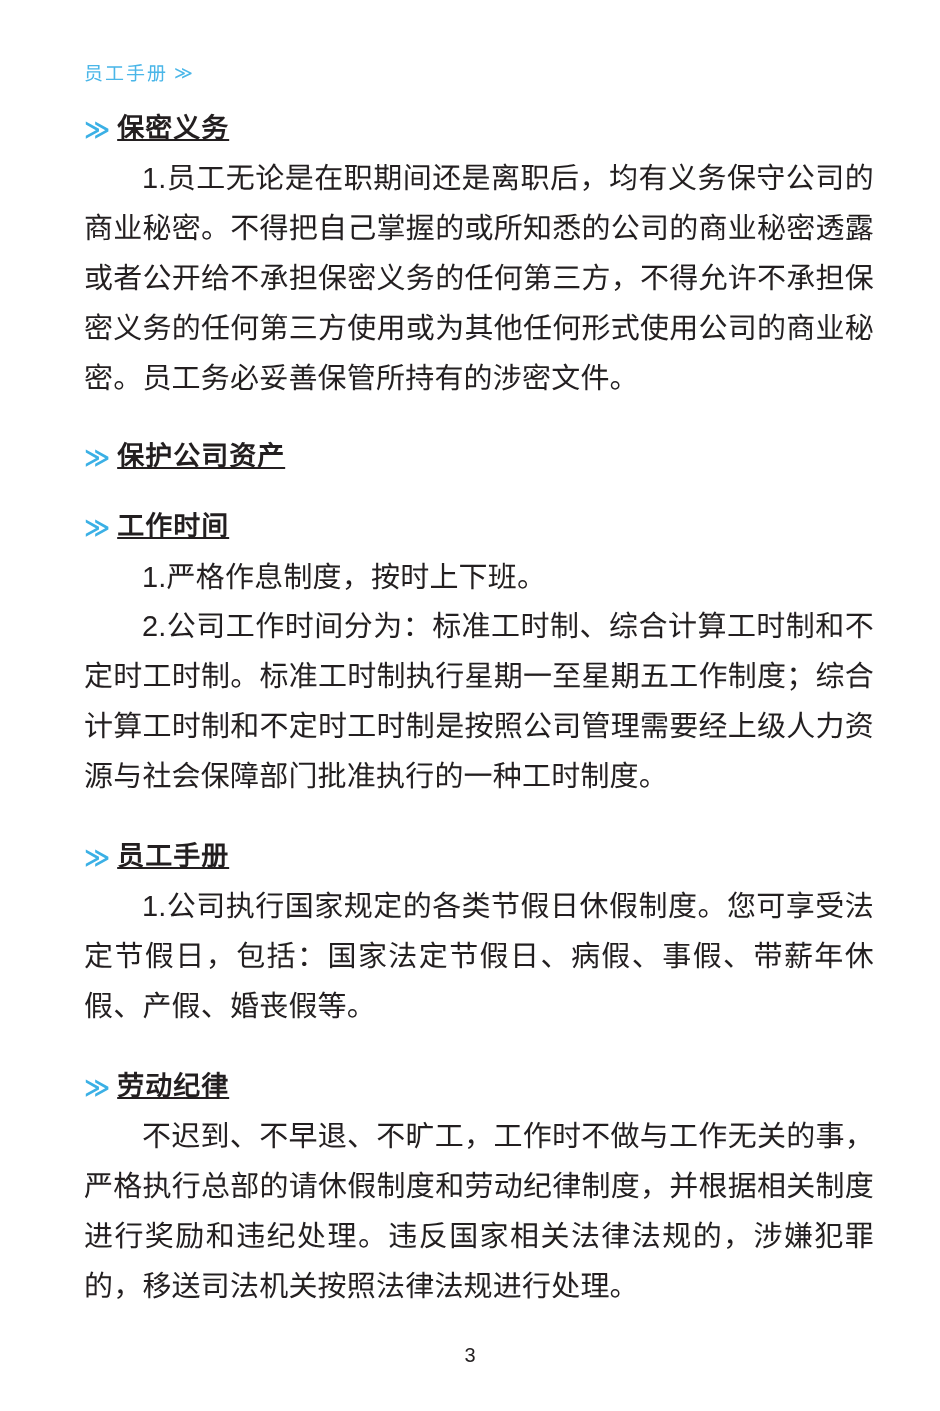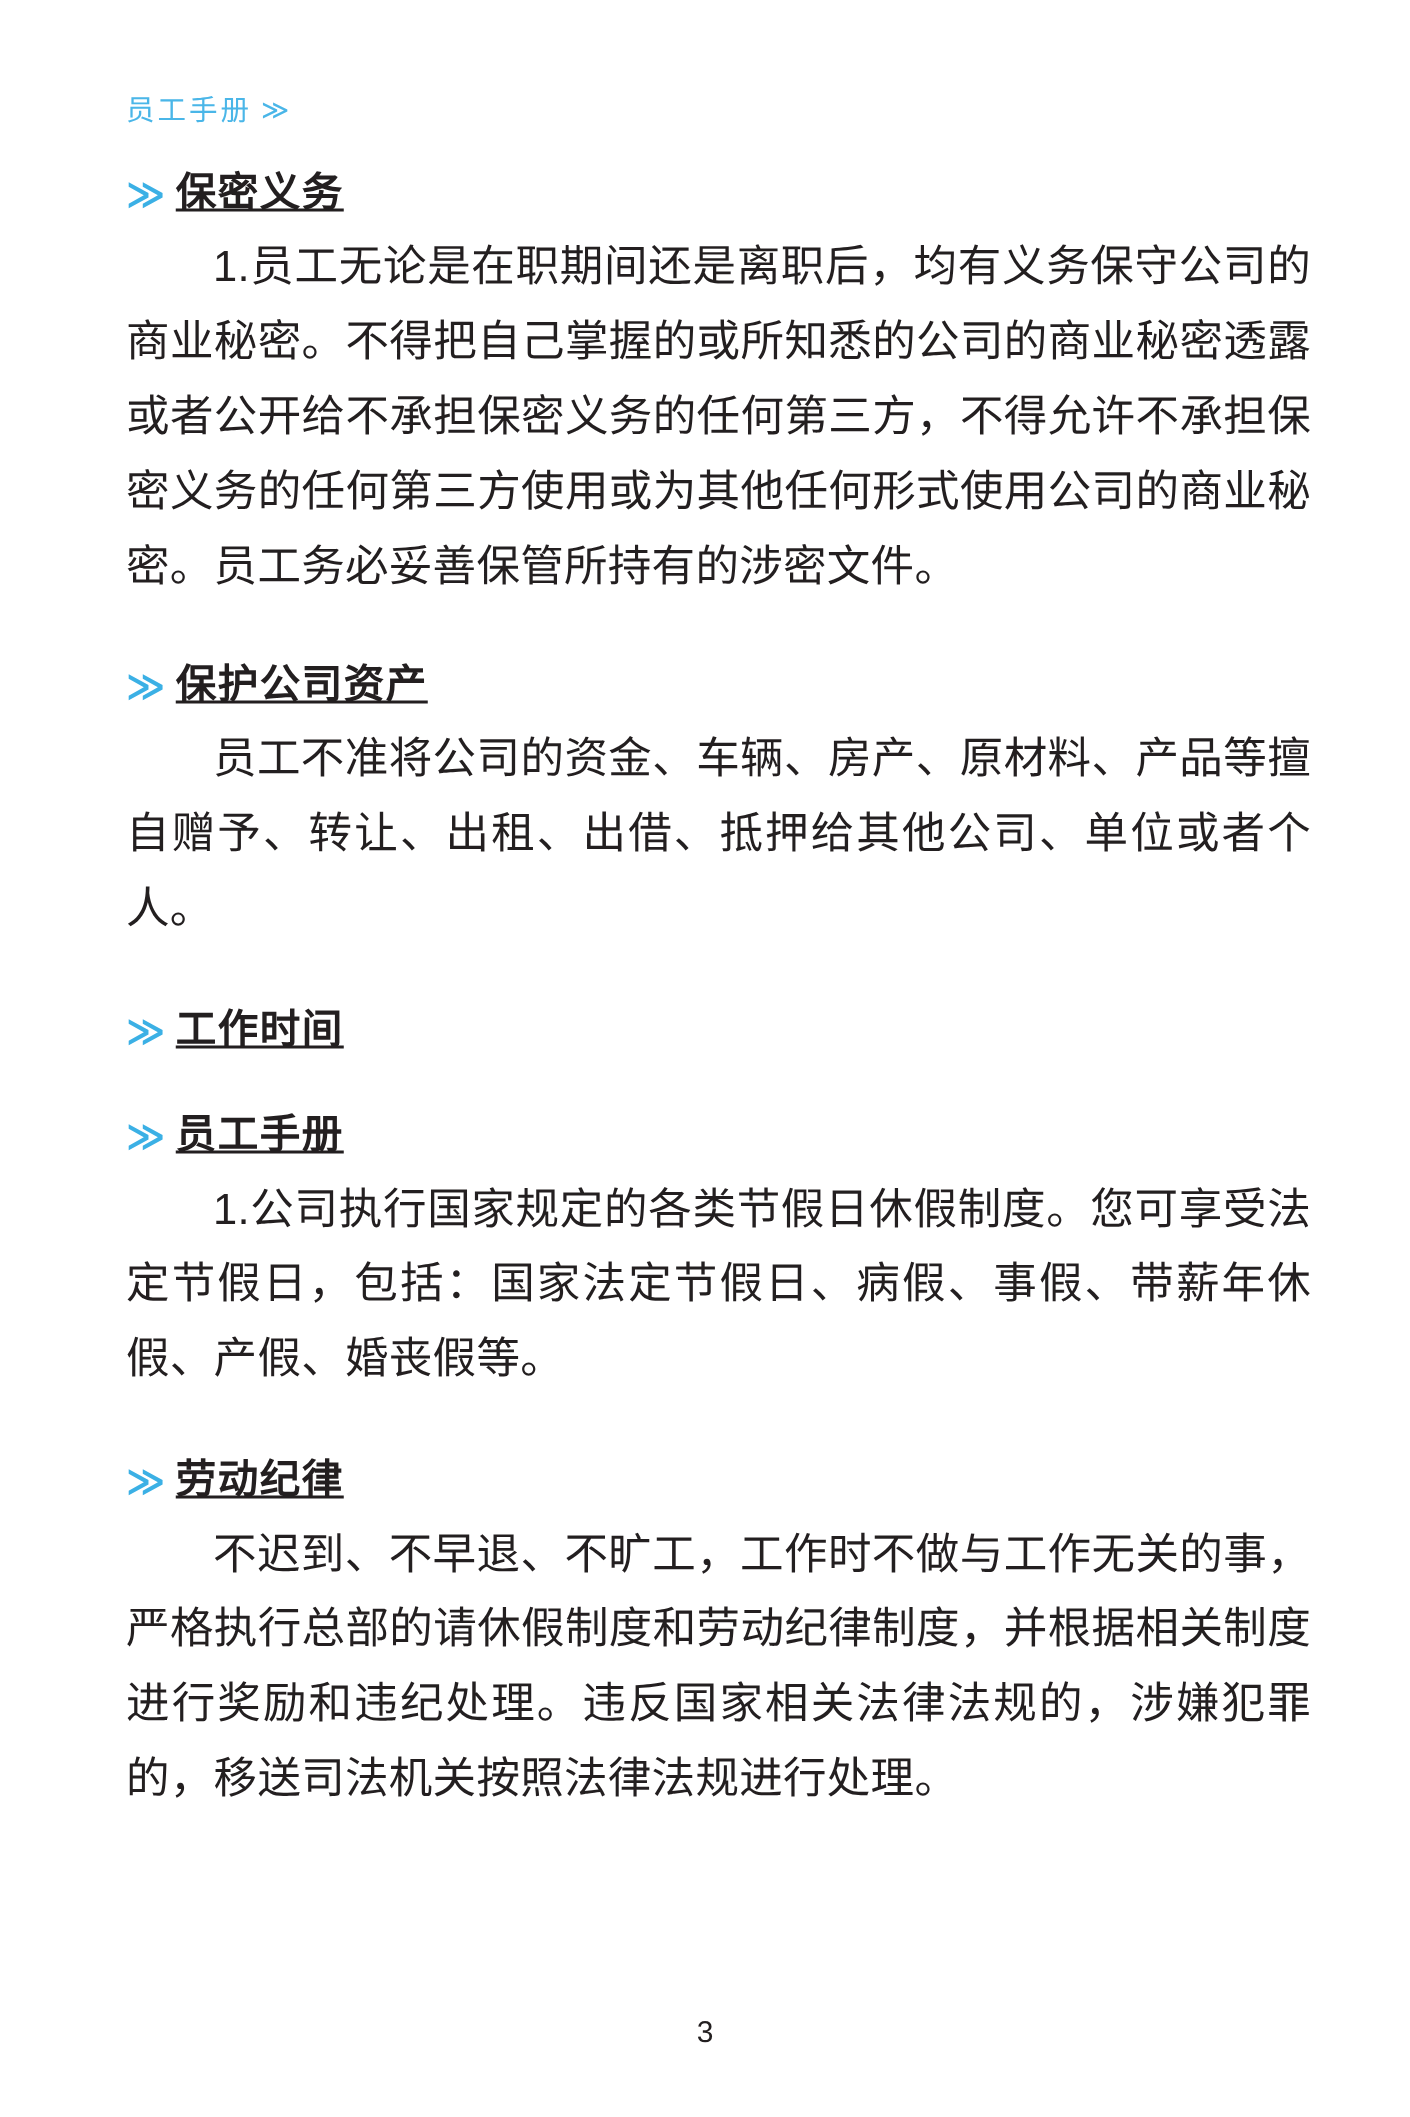--- a/index.html
+++ b/index.html
@@ -132,28 +132,29 @@
         <span class="heading-text">保密义务</span>
       </div>
       <p class="para">1.员工无论是在职期间还是离职后，均有义务保守公司的商业秘密。不得把自己掌握的或所知悉的公司的商业秘密透露或者公开给不承担保密义务的任何第三方，不得允许不承担保密义务的任何第三方使用或为其他任何形式使用公司的商业秘密。员工务必妥善保管所持有的涉密文件。</p>
     </div>
 
     <div class="section sec-assets">
       <div class="section-heading">
         <span class="heading-marker">≫</span>
         <span class="heading-text">保护公司资产</span>
       </div>
-      <p class="para">员工不准将公司的资金、车辆、房产、原材料、产品等擅自赠予、转让、出租、出借、抵押给其他公司、单位或者个人。</p>
     </div>
 
     <div class="section sec-worktime">
       <div class="section-heading">
         <span class="heading-marker">≫</span>
         <span class="heading-text">工作时间</span>
       </div>
+      <p class="para">1.严格作息制度，按时上下班。</p>
+      <p class="para">2.公司工作时间分为：标准工时制、综合计算工时制和不定时工时制。标准工时制执行星期一至星期五工作制度；综合计算工时制和不定时工时制是按照公司管理需要经上级人力资源与社会保障部门批准执行的一种工时制度。</p>
     </div>
 
     <div class="section sec-leave">
       <div class="section-heading">
         <span class="heading-marker">≫</span>
         <span class="heading-text">员工手册</span>
       </div>
       <p class="para">1.公司执行国家规定的各类节假日休假制度。您可享受法定节假日，包括：国家法定节假日、病假、事假、带薪年休假、产假、婚丧假等。</p>
     </div>
 

